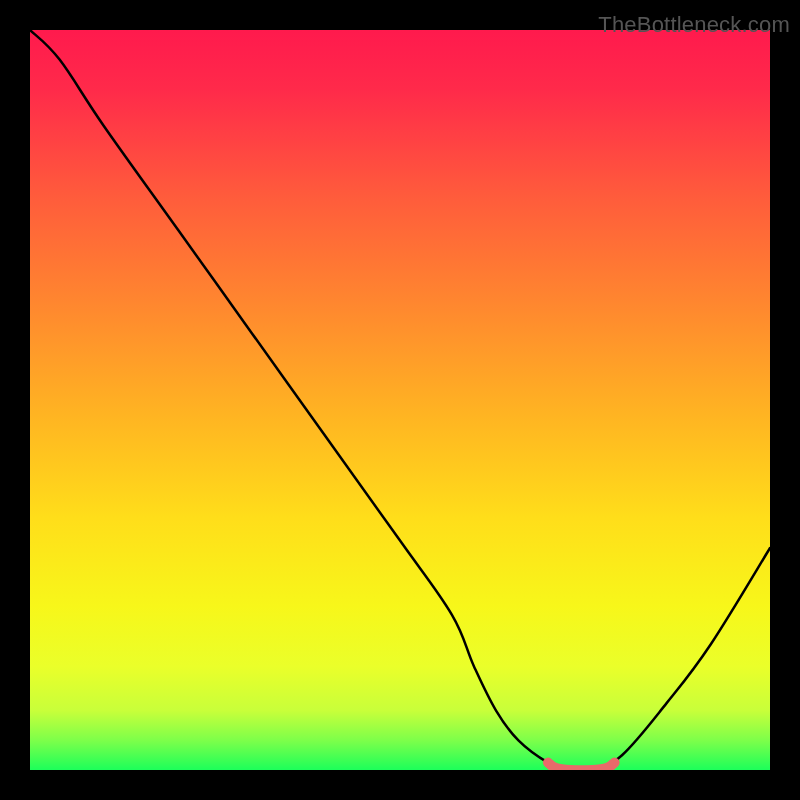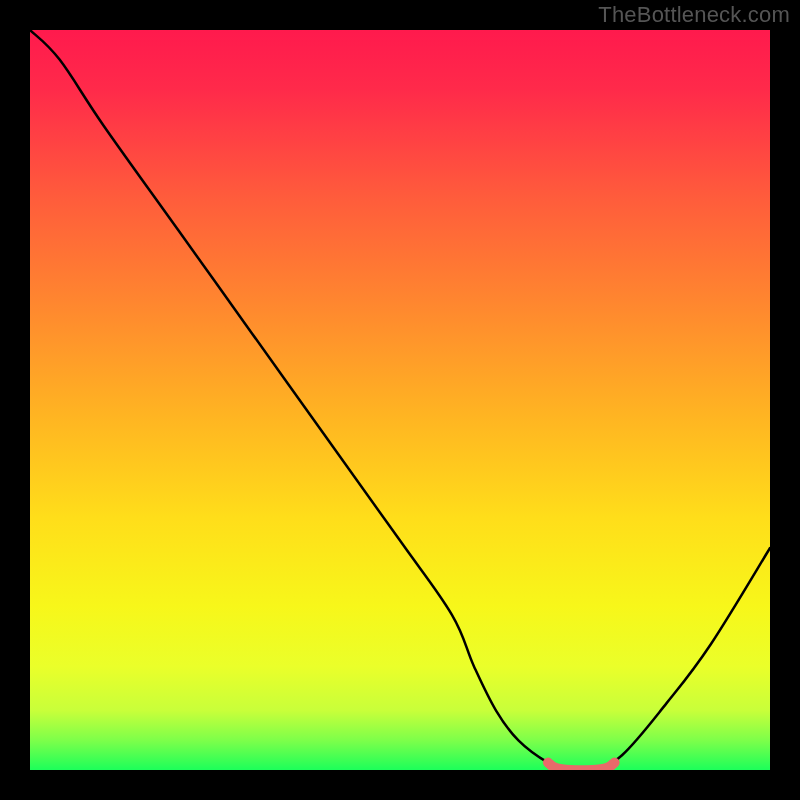--- a/index.html
+++ b/index.html
@@ -12,21 +12,21 @@
     font-family: Arial, Helvetica, sans-serif;
   }
   .frame {
     position: relative;
     width: 800px;
     height: 800px;
     background: #000;
   }
   .watermark {
     position: absolute;
-    top: 2px;
+    top: 12px;
     right: 10px;
     color: #555;
     font-size: 22px;
     font-weight: 500;
     letter-spacing: 0.2px;
     z-index: 20;
   }
   .plot-wrap {
     position: absolute;
     left: 30px;

